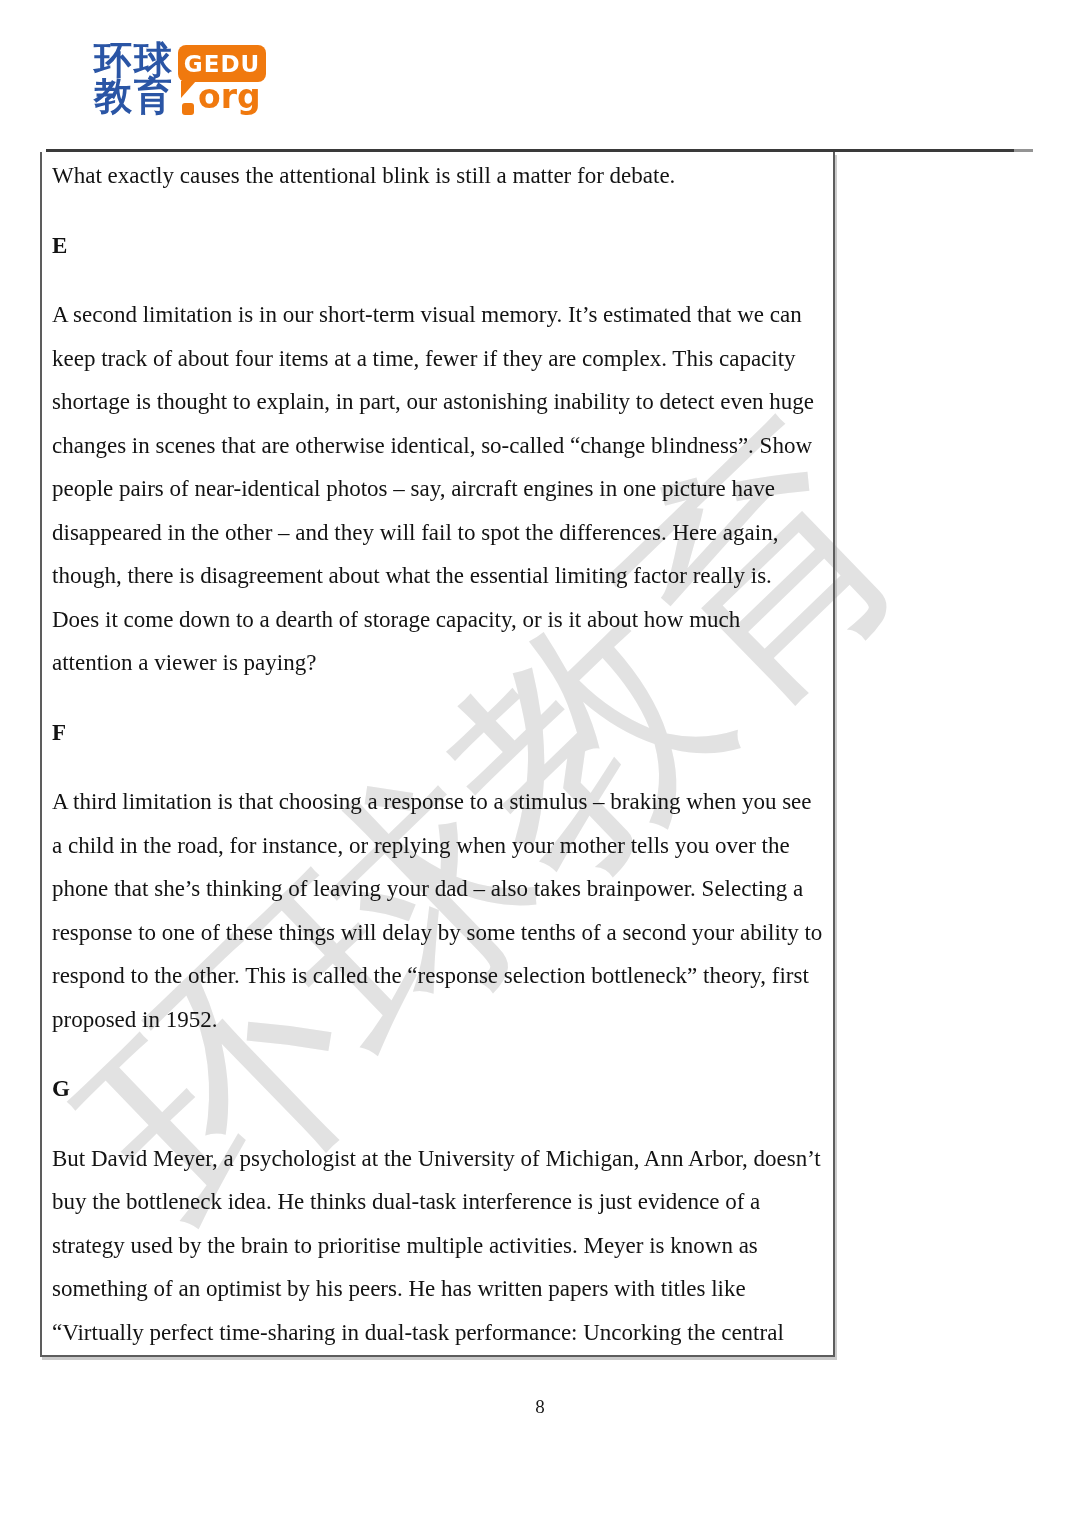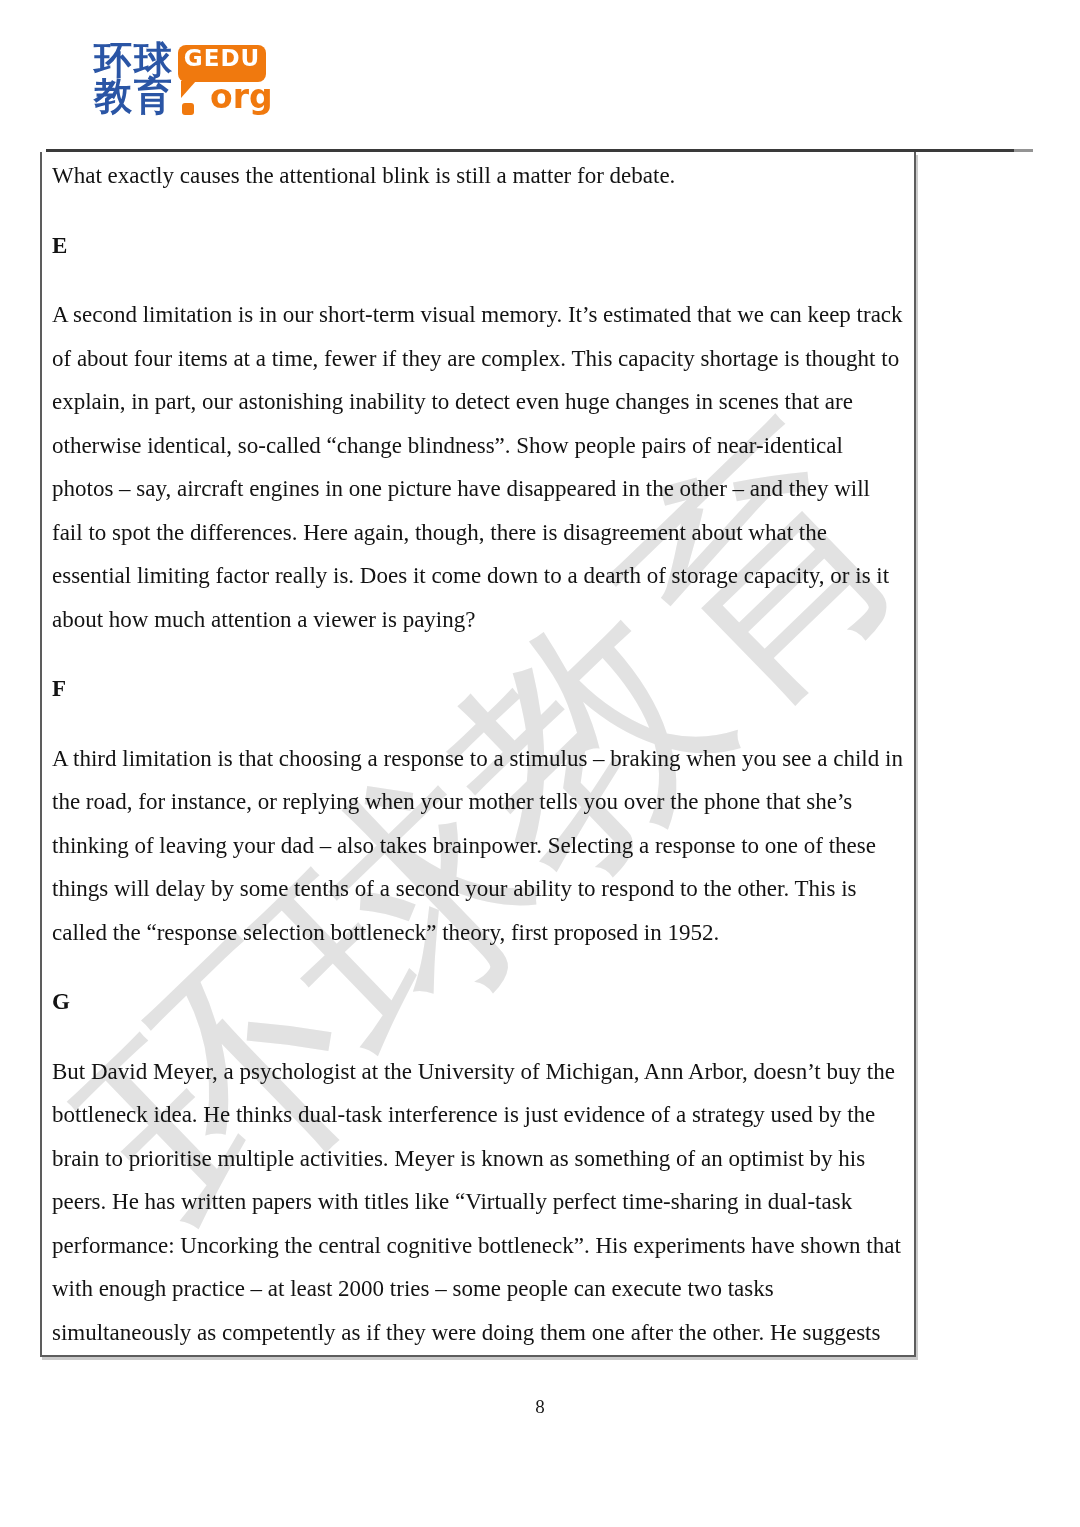--- a/index.html
+++ b/index.html
@@ -22,60 +22,60 @@
   .logo{position:absolute;left:94px;top:42px;width:185px;height:78px;z-index:3;}
   .logo-cn{
     position:absolute;left:0;top:0;
     font-family:"DejaVu Sans", sans-serif;
     font-weight:bold;color:var(--blue);
     font-size:38px;line-height:36px;letter-spacing:2px;white-space:pre-line;
   }
   .logo-bubble{
     position:absolute;left:84px;top:3px;width:88px;height:37px;
     background:var(--orange);border-radius:8px;
-    display:flex;justify-content:center;
+    display:flex;align-items:center;justify-content:center;
   }
   .logo-bubble-text{
     font-family:"DejaVu Sans", sans-serif;font-weight:bold;
     color:#ffffff;font-size:23px;letter-spacing:1px;
   }
   .logo-tail{
     position:absolute;left:87px;top:39px;width:0;height:0;
     border-top:17px solid var(--orange);
     border-right:15px solid transparent;
   }
   .logo-dot{
     position:absolute;left:88px;top:61px;width:12px;height:12px;
     background:var(--orange);border-radius:3px;
   }
   .logo-org{
     position:absolute;left:104px;top:36px;
     font-family:"DejaVu Sans", sans-serif;font-weight:bold;
-    color:var(--orange);font-size:33px;line-height:38px;margin-left:12px;
+    color:var(--orange);font-size:33px;line-height:38px;
   }
 
   
   .watermark{
     position:absolute;left:495px;top:828px;
     transform:translate(-50%,-50%) rotate(-44deg);
     font-family:"DejaVu Sans", sans-serif;
     font-size:250px;line-height:250px;
     color:var(--wm);
     white-space:nowrap;
     z-index:0;
     user-select:none;
   }
 
   
   .top-rule{position:absolute;left:46px;top:149px;width:968px;height:3px;background:#3a3a3a;z-index:2;}
   .top-rule-overhang{position:absolute;left:1014px;top:149px;width:19px;height:3px;background:#949494;z-index:2;}
 
   
   .passage-box{
-    position:absolute;left:40px;top:152px;width:876px;height:1205px;
+    position:absolute;left:40px;top:152px;width:795px;height:1205px;
     border-left:2px solid #5d5d5d;
     border-right:2px solid #5d5d5d;
     border-bottom:2px solid #5d5d5d;
     box-shadow:2px 3px 0 rgba(160,160,160,0.55);
     padding:2px 10px 0 10px;
     background:transparent;
     overflow:hidden;
     z-index:1;
   }
   .passage-box p{

